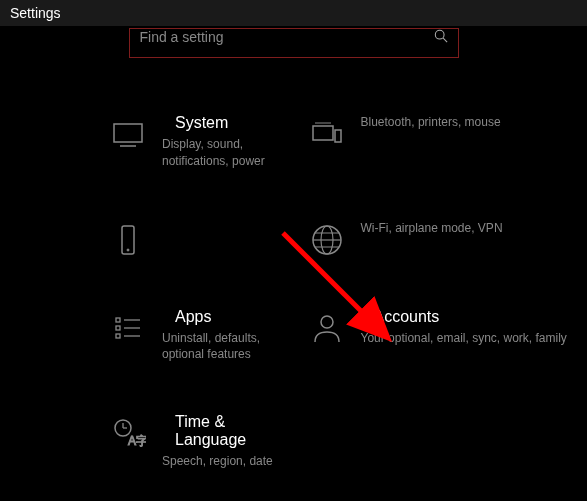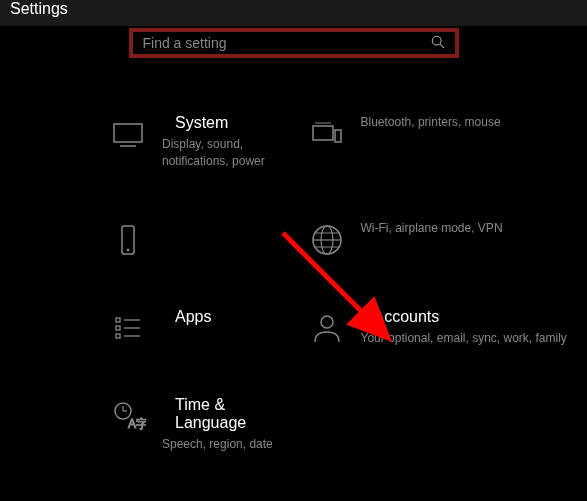--- a/index.html
+++ b/index.html
@@ -9,37 +9,37 @@
       background: #000;
       color: #fff;
       font-family: "Segoe UI", Arial, sans-serif;
       overflow: hidden;
       position: relative;
     }
     .titlebar {
       height: 26px;
       background: #1a1a1a;
       display: flex;
-      align-items: flex-start;
+      align-items: center;
       padding-left: 10px;
-      font-size: 16px;
+      font-size: 14px;
       color: #fff;
     }
     .search-row {
       display: flex;
       justify-content: center;
       margin-top: 2px;
     }
     .search-box {
       width: 330px;
       height: 30px;
-      border: 4px solid #7f1d1d;
+      border: 1px solid #7f1d1d;
       background: #000;
       display: flex;
-      align-items: center;
+      align-items: flex-start;
       padding: 0 10px;
       color: #999;
       font-size: 14px;
     }
     .search-box input {
       flex: 1;
       background: transparent;
       border: none;
       outline: none;
       color: #fff;
@@ -167,20 +167,21 @@
         <rect x="6" y="8" width="4" height="4" stroke="#888" stroke-width="1.3" fill="none"></rect>
           <line x1="14" y1="10" x2="30" y2="10" stroke="#888" stroke-width="1.3"></line>
         <rect x="6" y="16" width="4" height="4" stroke="#888" stroke-width="1.3" fill="none"></rect>
           <line x1="14" y1="18" x2="30" y2="18" stroke="#888" stroke-width="1.3"></line>
         <rect x="6" y="24" width="4" height="4" stroke="#888" stroke-width="1.3" fill="none"></rect>
           <line x1="14" y1="26" x2="30" y2="26" stroke="#888" stroke-width="1.3"></line>
       </svg>
     </span>
     <div class="tile-text">
       <div class="tile-title">Apps</div>
+      <div class="tile-sub">Uninstall, defaults, optional features</div>
     </div>
   </div>
 
   <div class="tile">
     <span class="tile-icon">
       <svg viewBox="0 0 36 36">
           <circle cx="18" cy="12" r="6" stroke="#888" stroke-width="1.5" fill="none"></circle>
           <path d="M6 32 Q6 22 18 22 Q30 22 30 32" stroke="#888" stroke-width="1.5" fill="none"></path>
         </svg>
     </span>

